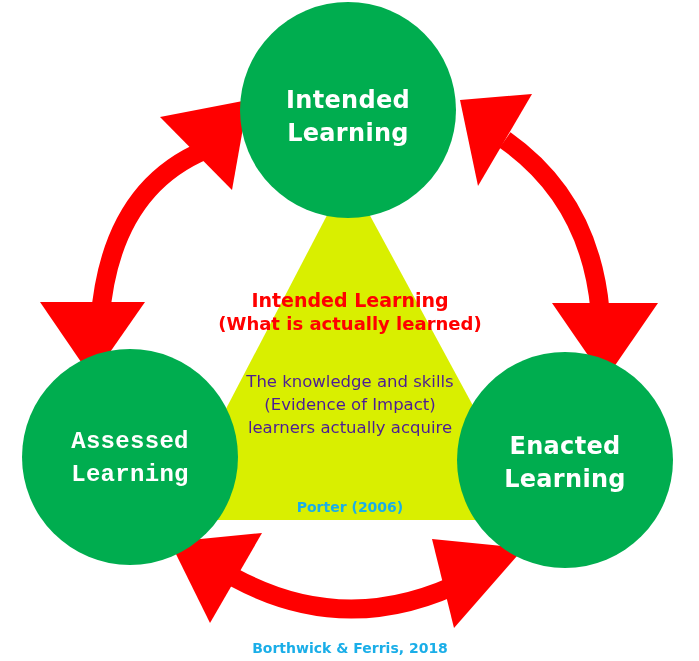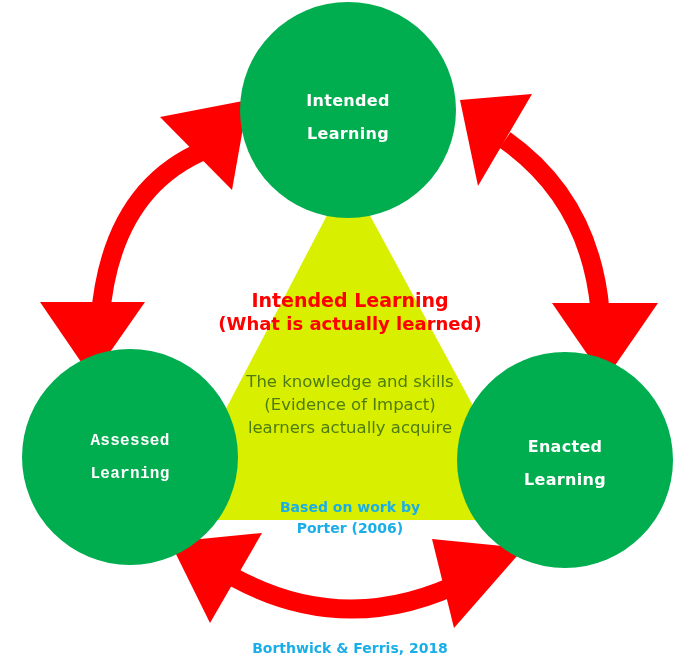--- a/index.html
+++ b/index.html
@@ -1,20 +1,20 @@
 <!DOCTYPE html>
 <html><head>
 <meta charset="utf-8">
 <style>
   html, body { margin: 0; padding: 0; background: #ffffff; }
   body { width: 699px; height: 661px; position: relative; overflow: hidden; font-family: "DejaVu Sans", sans-serif; }
   #diagram { position: absolute; left: 0; top: 0; width: 699px; height: 661px; }
-  .node-label { position: absolute; color: #ffffff; font-weight: bold; font-size: 16px; line-height: 33px; text-align: center; letter-spacing: 0.3px; }
+  .node-label { position: absolute; color: #ffffff; font-weight: bold; font-size: 24px; line-height: 33px; text-align: center; letter-spacing: 0.3px; }
   .center-title { position: absolute; left: 150px; width: 400px; top: 288px; text-align: center; color: #ff0000; font-weight: bold; font-size: 18px; line-height: 24px; }
-  .center-body { position: absolute; left: 150px; width: 400px; top: 370px; text-align: center; color: #4d7c0f; font-size: 16.5px; line-height: 23px; }
+  .center-body { position: absolute; left: 150px; width: 400px; top: 370px; text-align: center; color: #4c1d95; font-size: 16.5px; line-height: 23px; }
   .credit { position: absolute; text-align: center; color: #1aaee8; font-weight: bold; font-size: 14px; line-height: 21px; }
 </style>
 </head>
 <body>
 
 <svg id="diagram" viewBox="0 0 699 661" xmlns="http://www.w3.org/2000/svg">
 
   <polygon points="348,175 168,520 535,520" fill="#d9ef00"></polygon>
 
   <g>
@@ -60,17 +60,16 @@
   <div>(What is actually learned)</div>
 </div>
 
 <div class="center-body">
   <div>The knowledge and skills</div>
   <div>(Evidence of Impact)</div>
   <div>learners actually acquire</div>
 </div>
 
 <div class="credit" style="left:225px; width:250px; top:497px;">
-  <div>Based on work by</div>
   <div>Porter (2006)</div>
 </div>
 
 <div class="credit" style="left:200px; width:300px; top:622px;margin-top:16px;">Borthwick &amp; Ferris, 2018</div>
 
 </body></html>

